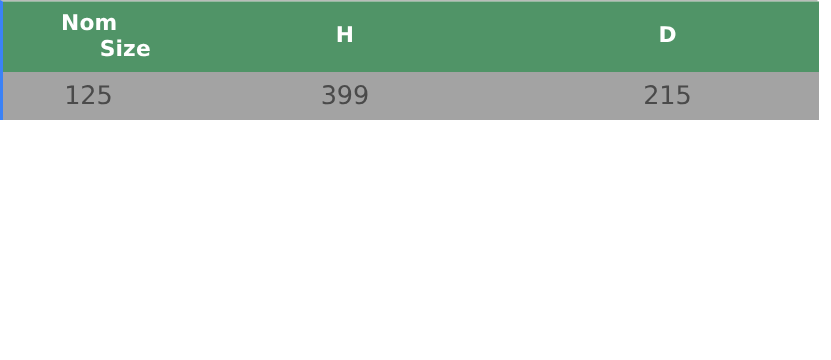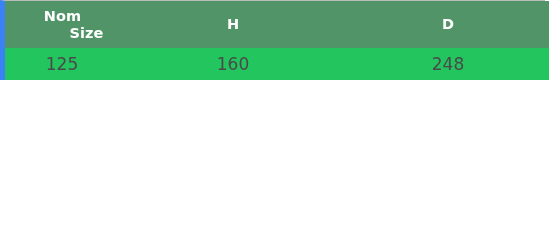--- a/index.html
+++ b/index.html
@@ -15,21 +15,21 @@
   }
 
   .table-wrap {
     position: absolute;
     left: 0px;
     top: 0px;
     width: 545px;
     height: 80px;
     box-sizing: border-box;
     border-top: 1px solid #b9bdb9;
-    border-left: 5px solid #3b82f6;
+    border-left: 2px solid #3b82f6;
     background: #ffffff;
   }
 
   .data-table {
     width: 544px;
     border-collapse: collapse;
     table-layout: fixed;
   }
 
   .header-row {
@@ -55,21 +55,21 @@
 
   .nom-stack {
     display: block;
     text-align: center;
     padding-left: 1px;
   }
   .nom-line1 { display: block; }
   .nom-line2 { display: block; margin-left: 48px; }
 
   .data-row {
-    background: #22c55e;
+    background: #a3a3a3;
     height: 24px;
   }
 
   .data-row td {
     padding: 0;
     margin: 0;
     color: #4a4a4a;
     font-weight: normal;
     font-size: 17px;
     line-height: 32px;
@@ -94,18 +94,18 @@
             <span class="nom-line2">Size</span>
           </span>
         </th>
         <th class="col-h">H</th>
         <th class="col-d">D</th>
       </tr>
     </thead>
     <tbody>
       <tr class="data-row">
         <td class="cell-nom-val">125</td>
-        <td class="cell-h-val">160</td>
-        <td class="cell-d-val">248</td>
+        <td class="cell-h-val">399</td>
+        <td class="cell-d-val">215</td>
       </tr>
     </tbody>
   </table>
 </div>
 
 </body></html>

